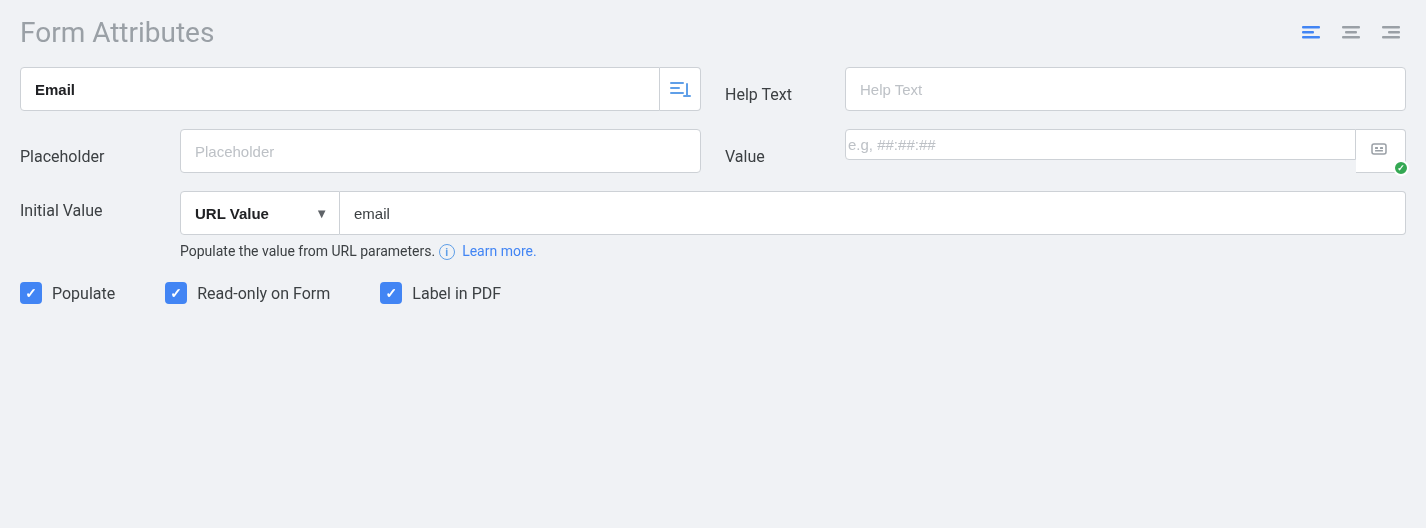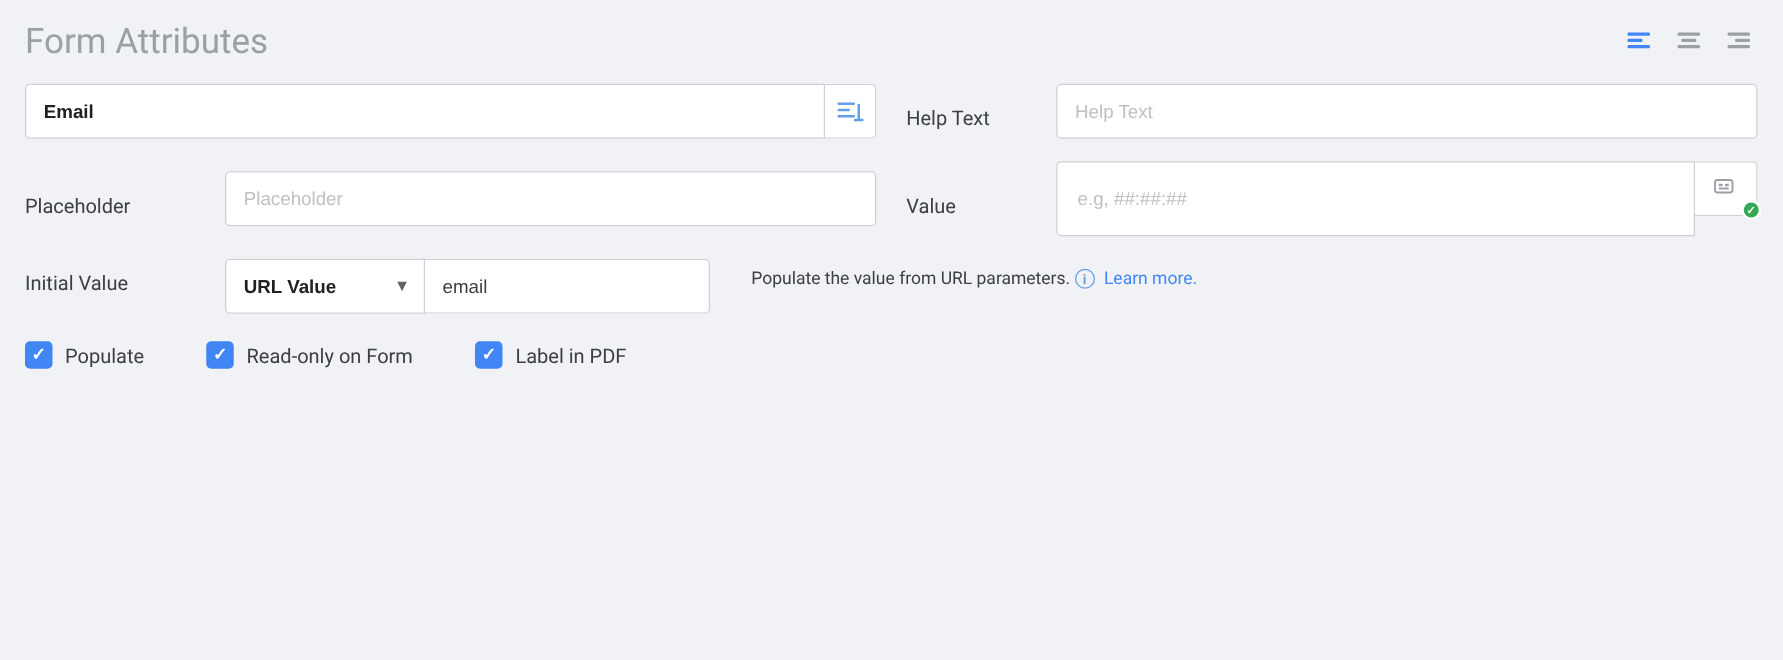--- a/index.html
+++ b/index.html
@@ -105,24 +105,24 @@
     .label-input-with-btn .text-input {
       border-radius: 4px 0 0 4px;
     }
     .format-wrapper {
       display: flex;
       flex: 1;
       position: relative;
     }
     .format-input {
       flex: 1;
-      height: 60px;
+      height: 31px;
       border: 1.5px solid #cdd1d6;
       border-radius: 4px 0 0 4px;
-      padding: 0 16px;
+      padding: 0 2px;
       font-size: 15px;
       color: #4d7c0f;
       background: #fff;
       outline: none;
     }
     .format-input::placeholder {
       color: #bdc1c6;
     }
     .format-icon-btn {
       width: 50px;
@@ -370,33 +370,33 @@
               </svg>
               <div class="green-badge"></div>
             </button>
           </div>
         </div>
       </div>
     </div>
 
     <div class="initial-value-row">
       <div class="form-label">Initial Value</div>
-      <div style="flex:1; display:flex; flex-direction:row;gap:12px;">
+      <div style="flex:1; display:flex; flex-direction:column;">
         <div style="display:flex; align-items:center;">
           <div class="select-wrapper">
             <select class="url-select">
               <option>URL Value</option>
               <option>Static Value</option>
               <option>Formula</option>
             </select>
             <span class="select-arrow">▼</span>
           </div>
           <input type="text" class="url-text-input" value="email" style="flex: 1 1 0%;">
         </div>
-        <div class="help-text-row" style="padding-left:0; margin-top:8px;margin-left:21px;">
+        <div class="help-text-row" style="padding-left:0; margin-top:8px;">
           <span>Populate the value from URL parameters.</span>
           <span class="info-icon">i</span>
           <a class="learn-link">Learn more.</a>
         </div>
       </div>
     </div>
 
     <div class="checkboxes-row">
       <label class="checkbox-item">
         <div class="checkbox-box checked">

